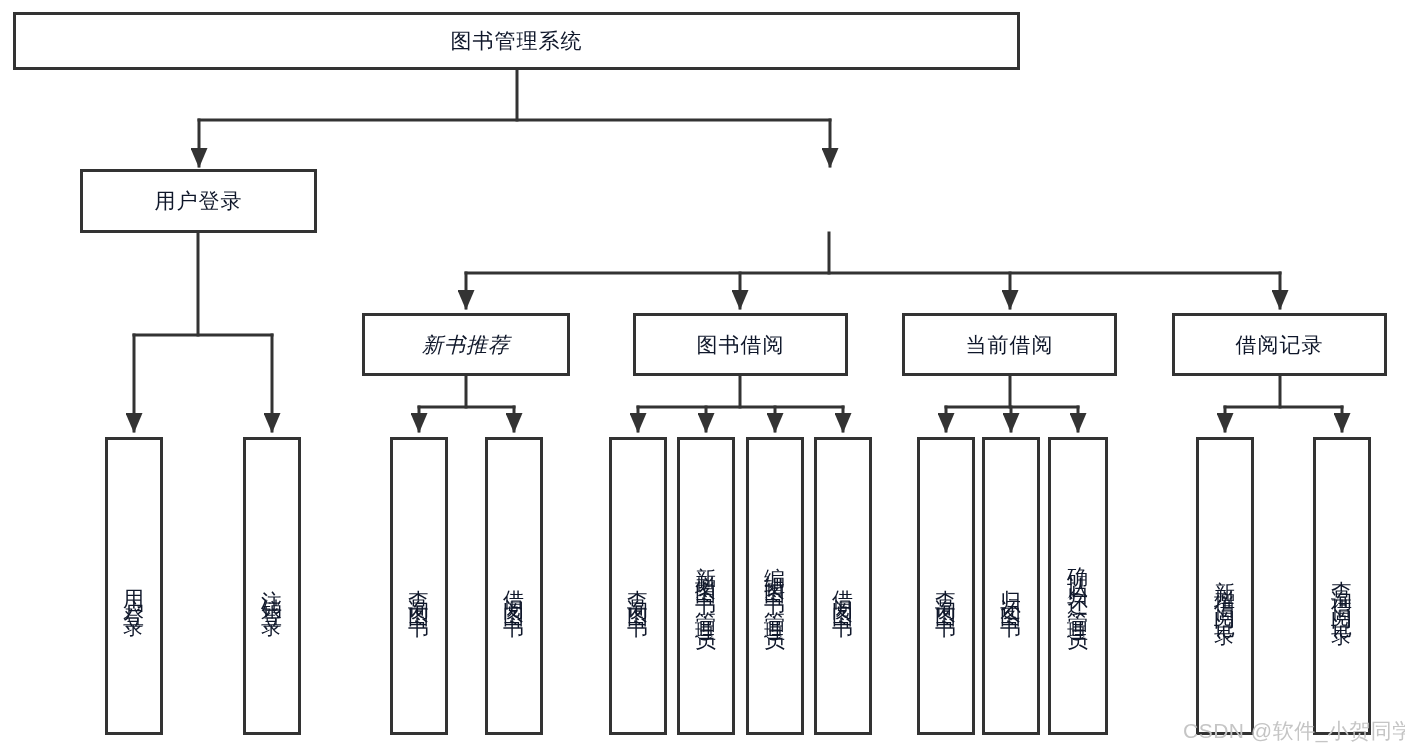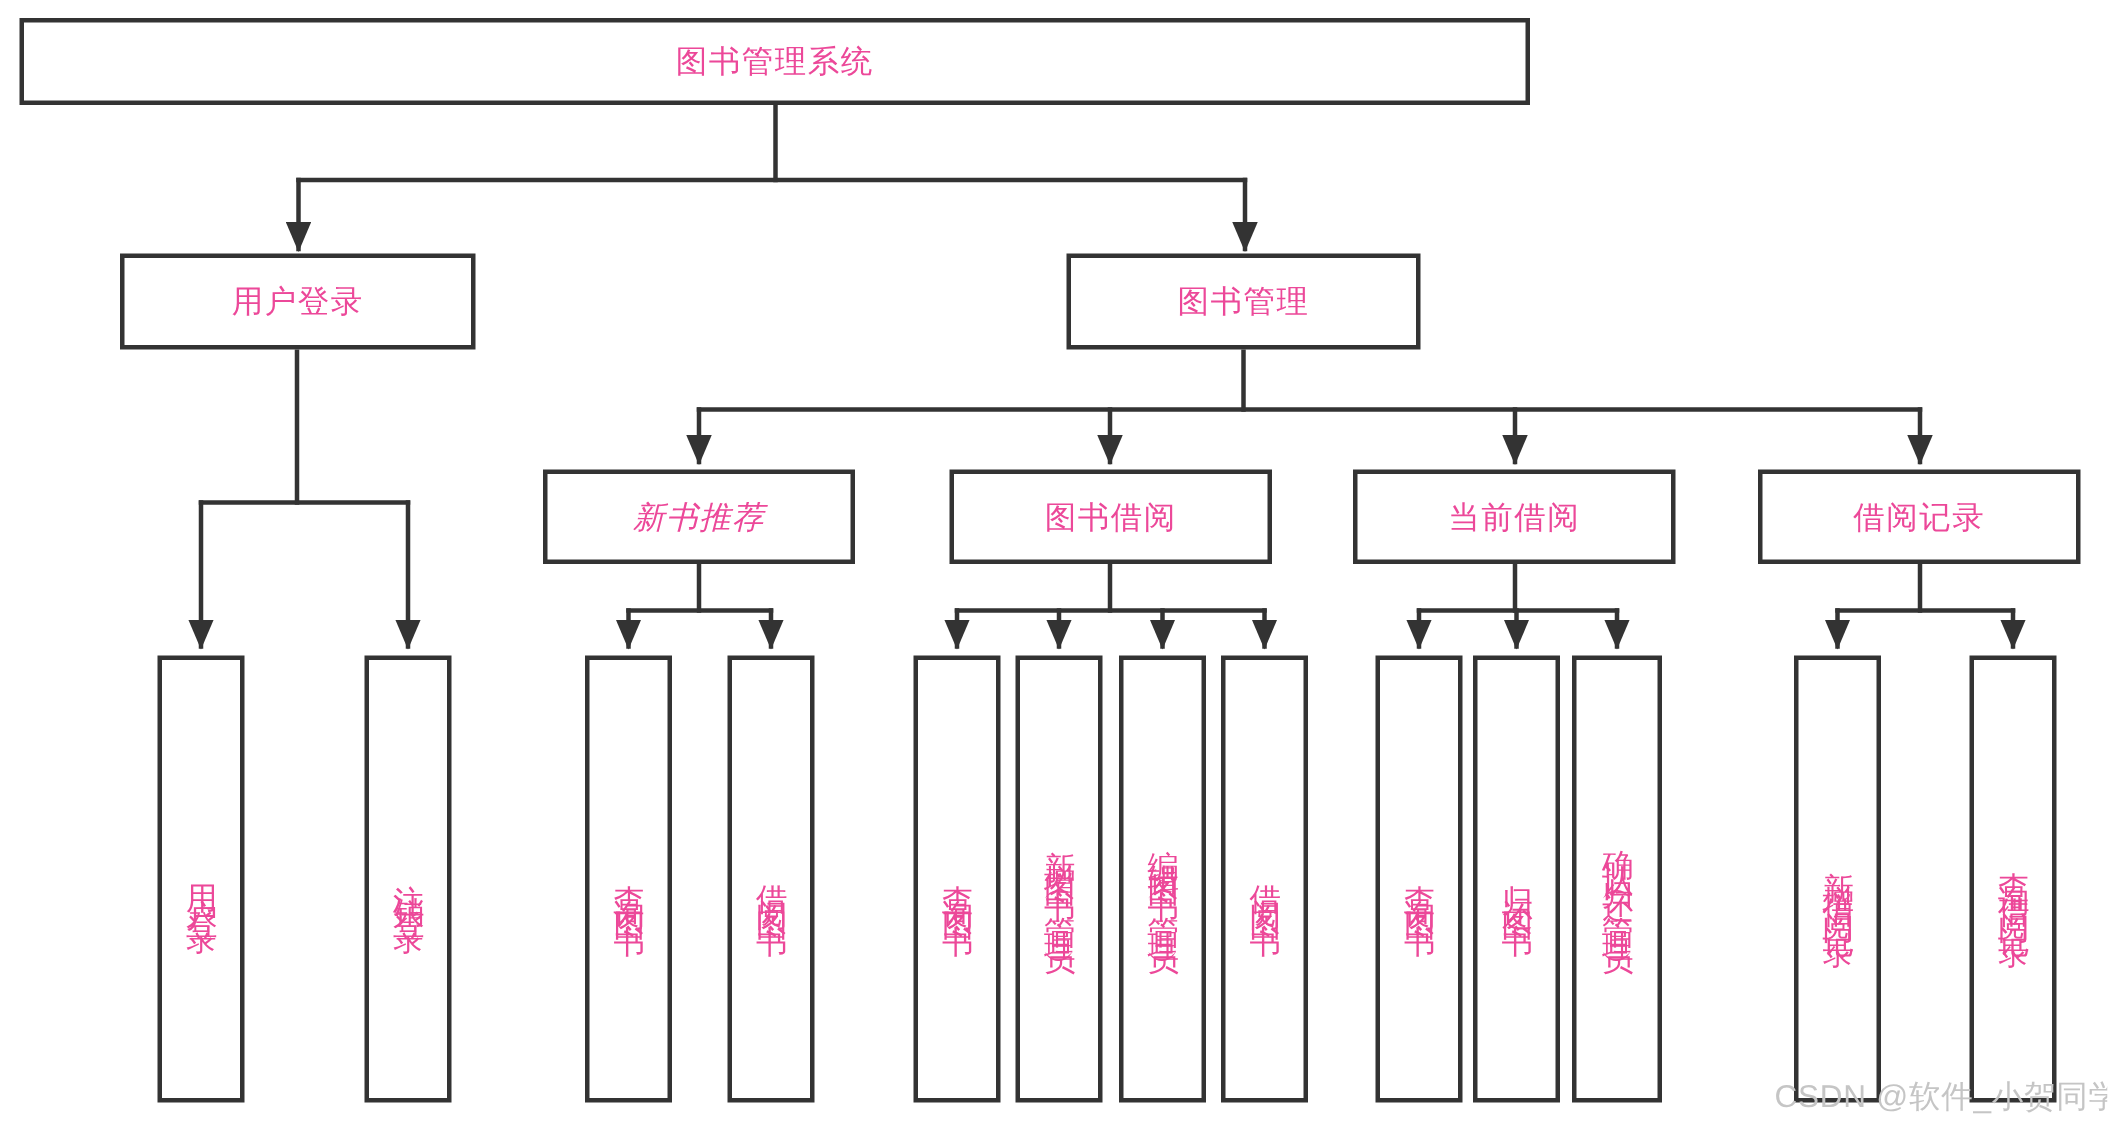--- a/index.html
+++ b/index.html
@@ -24,21 +24,21 @@
   }
   .node {
     position: absolute;
     box-sizing: border-box;
     background: #ffffff;
     border: 3px solid #333333;
     display: flex;
     align-items: center;
     justify-content: center;
     z-index: 2;
-    color: #ec4899;
+    color: #0f172a;
     text-align: center;
   }
   .hbox {
     font-size: 21px;
     letter-spacing: 1px;
     white-space: nowrap;
   }
   .vbox {
     width: 58px;
     height: 298px;
@@ -119,23 +119,20 @@
     </g>
   </svg>
 
   <div class="node hbox" style="left:13px; top:12px; width:1007px; height:58px;">
     <span>图书管理系统</span>
   </div>
 
   <div class="node hbox" style="left:80px; top:169px; width:237px; height:64px;">
     <span>用户登录</span>
   </div>
-  <div class="node hbox" style="left:711px; top:169px; width:236px; height:64px;">
-    <span>图书管理</span>
-  </div>
 
   <div class="node hbox" style="left:362px; top:313px; width:208px; height:63px;font-style:italic;">
     <span>新书推荐</span>
   </div>
   <div class="node hbox" style="left:902px; top:313px; width:215px; height:63px;">
     <span>当前借阅</span>
   </div>
   <div class="node hbox" style="left:633px; top:313px; width:215px; height:63px;">
     <span>图书借阅</span>
   </div>

